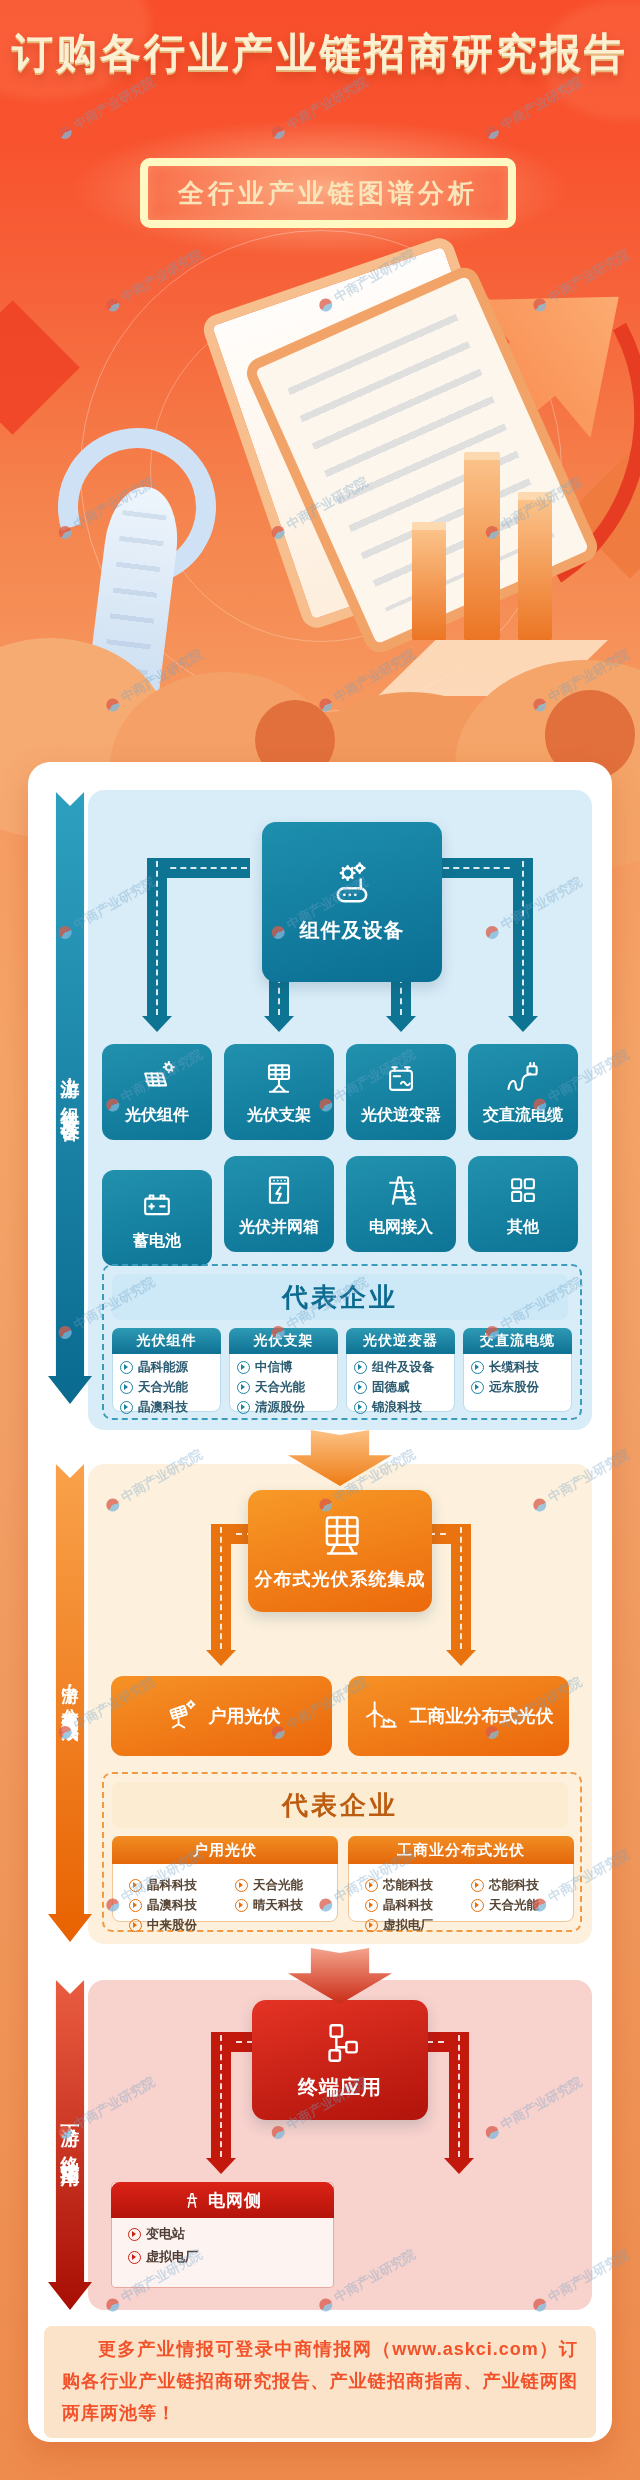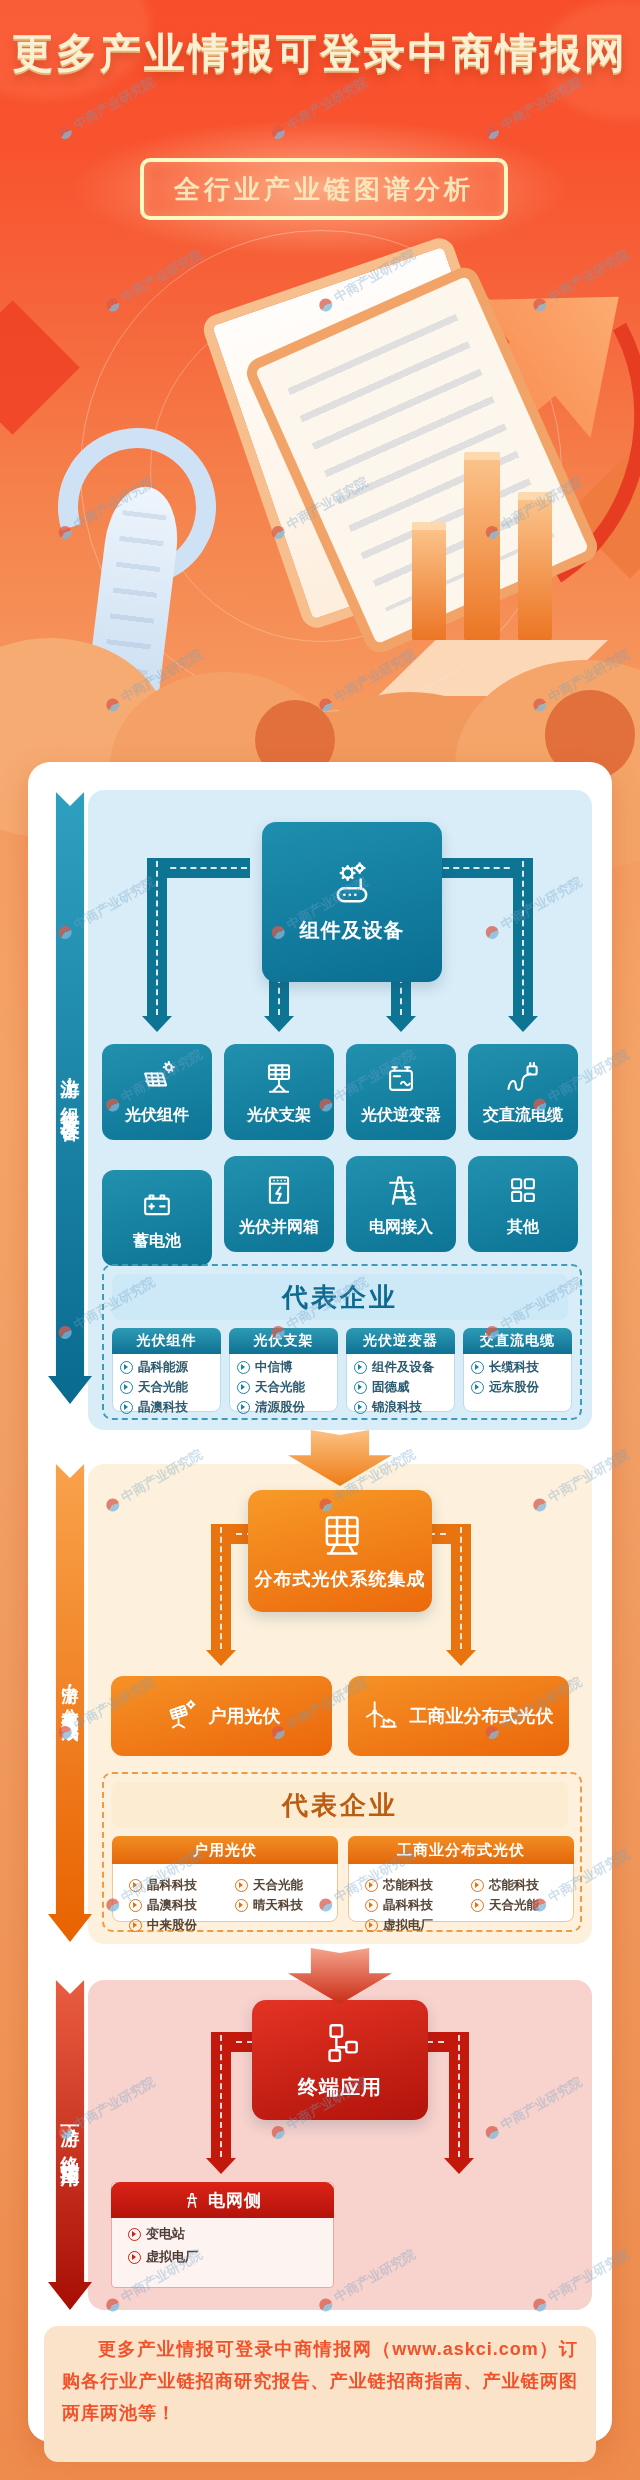--- a/index.html
+++ b/index.html
@@ -34,21 +34,21 @@
   .curl{left:58px;top:428px;width:118px;height:118px;border-radius:50%;
     border:20px solid #cfe2f5;border-bottom-color:transparent;transform:rotate(28deg)}
   .tail{left:96px;top:486px;width:72px;height:262px;transform:rotate(7deg);
     background:linear-gradient(180deg,#eef5fc,#c3d9ef);border-radius:36px/60px}
   .tail::after{content:"";position:absolute;left:14px;right:14px;top:26px;bottom:30px;
     background:repeating-linear-gradient(180deg,rgba(140,165,200,.25) 0 5px,transparent 5px 26px)}
   
   .title{left:0;right:0;top:26px;text-align:center;font-size:41px;font-weight:bold;
     color:#fcf0d2;letter-spacing:3px;
     text-shadow:0 2px 0 #e5b778,0 6px 10px rgba(150,40,10,.35)}
-  .badge{left:140px;top:158px;width:360px;height:54px;border:4px solid #fef9c3;border-radius:10px;
+  .badge{left:140px;top:158px;width:360px;height:54px;border:8px solid #fef9c3;border-radius:10px;
     display:flex;align-items:center;justify-content:center;font-size:26px;font-weight:bold;
     color:#f9e5ba;letter-spacing:4px;box-shadow:inset 0 0 14px rgba(255,240,200,.25)}
   
   .card{left:28px;top:762px;width:584px;height:1680px;background:#fff;border-radius:22px;
     box-shadow:0 12px 30px rgba(190,70,20,.28);z-index:1}
   
   .rail{display:flex;align-items:center;justify-content:center;z-index:3;
     clip-path:polygon(18% 0,50% 14px,82% 0,82% calc(100% - 28px),100% calc(100% - 28px),
                       50% 100%,0 calc(100% - 28px),18% calc(100% - 28px))}
   .rail .rl{writing-mode:vertical-rl;text-orientation:upright;color:#fff;font-weight:bold;
@@ -114,21 +114,21 @@
   .card3 .hd{height:36px;margin:-1px -1px 0;border-radius:9px 9px 0 0;display:flex;align-items:center;
     justify-content:center;gap:7px;color:#fff;font-size:17px;font-weight:bold;letter-spacing:1px;
     background:linear-gradient(180deg,#dc2317,#b4130b)}
   .card3 ul{list-style:none;margin:7px 0 0;padding:0 0 0 16px;display:flex;flex-direction:column;gap:5px}
   .card3 li{font-size:13px}
   
   .chev{width:104px;height:56px;z-index:3;
     clip-path:polygon(22% 0,50% 9%,78% 0,78% 45%,100% 45%,50% 100%,0 45%,22% 45%)}
   .chev1{background:linear-gradient(180deg,#fcc183,#ee7c15)}
   .chev2{background:linear-gradient(180deg,#f5a38c,#c92b15)}
-  .footer{left:44px;top:2326px;width:552px;height:136px;background:#fbe3c9;border-radius:14px;z-index:2}
+  .footer{left:44px;top:2326px;width:552px;height:112px;background:#fbe3c9;border-radius:8px;z-index:2}
   .footer p{margin:7px 18px;font-size:18px;line-height:32px;font-weight:bold;color:#f2512a;
     text-align:justify;text-indent:2em;letter-spacing:1px}
   
   #wm-layer{position:absolute;left:0;top:0;width:640px;height:2480px;display:grid;
     grid-template-columns:repeat(3,1fr);grid-auto-rows:200px;justify-items:center;align-items:center;
     pointer-events:none;z-index:9;padding-top:8px}
   .wm{display:flex;gap:5px;align-items:center;transform:rotate(-30deg);font-size:13px;
     color:rgba(110,162,200,.34);font-weight:bold;white-space:nowrap}
   .wm:nth-child(6n+4),.wm:nth-child(6n+5),.wm:nth-child(6n+6){transform:rotate(-30deg) translateX(55px)}
   .wm-logo{width:13px;height:13px;border-radius:50%;opacity:.75;
@@ -158,21 +158,21 @@
 <div class="abs barbase"></div>
 <div class="abs curl"></div>
 <div class="abs tail"></div>
 <div class="abs cloud" style="left:-70px;top:638px;width:240px;height:200px;background:#f6ab72"></div>
 <div class="abs cloud" style="left:110px;top:672px;width:230px;height:190px;background:#f4a066"></div>
 <div class="abs cloud" style="left:290px;top:692px;width:240px;height:190px;background:#f29a5e"></div>
 <div class="abs cloud" style="left:455px;top:660px;width:260px;height:210px;background:#f5a569"></div>
 <div class="abs cloud" style="left:255px;top:700px;width:80px;height:80px;background:#e2703d"></div>
 <div class="abs cloud" style="left:545px;top:690px;width:90px;height:90px;background:#e2703d"></div>
 
-<div class="abs title">更多产业情报可登录中商情报网</div>
+<div class="abs title">订购各行业产业链招商研究报告</div>
 <div class="abs badge">全行业产业链图谱分析</div>
 
 <div class="abs card"></div>
 
 <div class="abs rail rail1" style="left:48px;top:792px;width:44px;height:612px">
   <span class="rl">上游：组件及设备</span>
 </div>
 <div class="abs rail rail2" style="left:48px;top:1464px;width:44px;height:478px">
   <span class="rl">中游：分布式光伏系统集成</span>
 </div>

